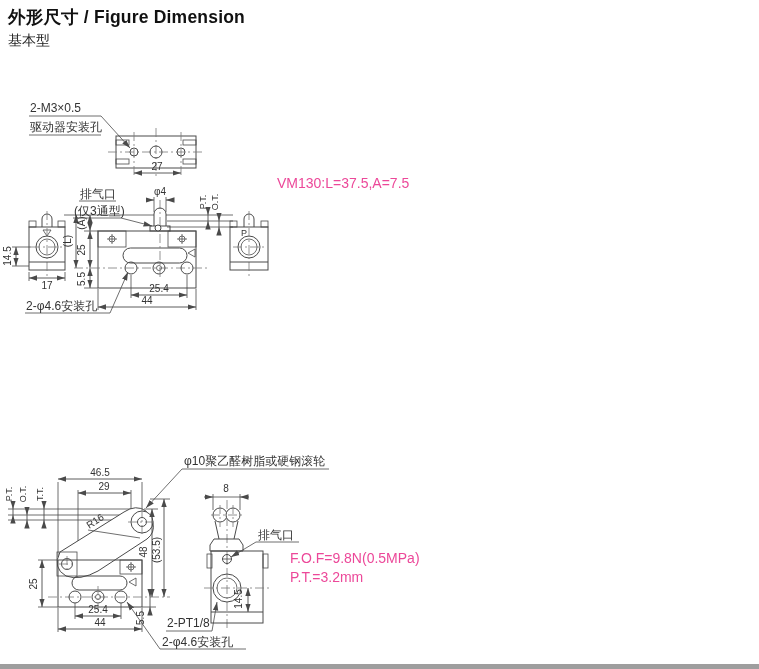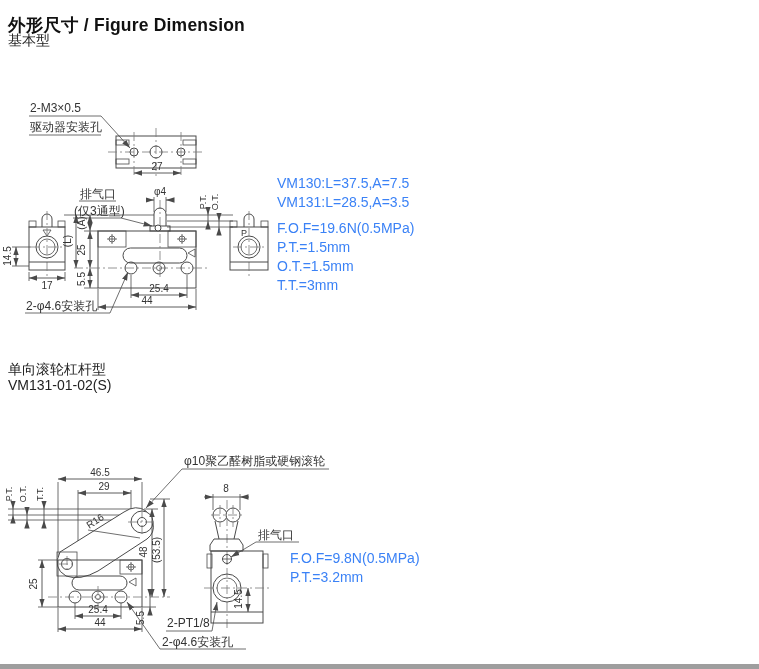--- a/index.html
+++ b/index.html
@@ -1,21 +1,21 @@
 <!DOCTYPE html>
 <html><head>
 <meta charset="utf-8">
 <style>
   html,body{margin:0;padding:0;background:#fff;}
   #page{position:relative;width:759px;height:669px;background:#ffffff;overflow:hidden;
         font-family:"Liberation Sans",sans-serif;color:#222;}
   .abs{position:absolute;}
-  .page-title{font-size:17.5px;font-weight:bold;color:#111;letter-spacing:.2px;white-space:nowrap;margin-top:8px;}
+  .page-title{font-size:17.5px;font-weight:bold;color:#111;letter-spacing:.2px;white-space:nowrap;}
   .subtitle{font-size:14px;line-height:16px;color:#222;white-space:nowrap;}
-  .spec{font-size:14px;line-height:19px;color:#3b82f6;white-space:nowrap;}
+  .spec{font-size:14px;line-height:19px;color:#ec4899;white-space:nowrap;}
   svg{position:absolute;left:0;top:0;}
   svg .ln{fill:none;stroke:#4a4a4a;stroke-width:1;}
   svg .tn{fill:none;stroke:#4a4a4a;stroke-width:.8;}
   svg .dm{fill:none;stroke:#4a4a4a;stroke-width:.9;}
   svg .cl{fill:none;stroke:#7a7a7a;stroke-width:.8;stroke-dasharray:9 3 2 3;}
   svg .wf{fill:#fff;stroke:#4a4a4a;stroke-width:1;}
   svg text{font-family:"Liberation Sans",sans-serif;fill:#333;font-size:10px;}
   svg text.t12{font-size:12px;}
   svg text.t9{font-size:9px;}
   svg text.mid{text-anchor:middle;}
@@ -302,33 +302,22 @@
   </svg>
 
   <div class="abs page-title" style="left:8px;top:5px">外形尺寸 / Figure Dimension</div>
 
   <div class="abs subtitle" style="left:8px;top:32px">
     <div>基本型</div>
   </div>
 
   <div class="abs spec" style="left:277px;top:174px">
     <div>VM130:L=37.5,A=7.5</div>
-    <div>VM131:L=28.5,A=3.5</div>
   </div>
-  <div class="abs spec" style="left:277px;top:219px">
-    <div>F.O.F=19.6N(0.5MPa)</div>
-    <div>P.T.=1.5mm</div>
-    <div>O.T.=1.5mm</div>
-    <div>T.T.=3mm</div>
-  </div>
-
-  <div class="abs subtitle" style="left:8px;top:361px">
-    <div>单向滚轮杠杆型</div>
-    <div>VM131-01-02(S)</div>
-  </div>
+
 
   <div class="abs spec" style="left:290px;top:549px">
     <div>F.O.F=9.8N(0.5MPa)</div>
     <div>P.T.=3.2mm</div>
   </div>
 
   <div class="abs bottom-band" style="left:0;top:664px;width:759px;height:5px"></div>
 </div>
 
 </body></html>

